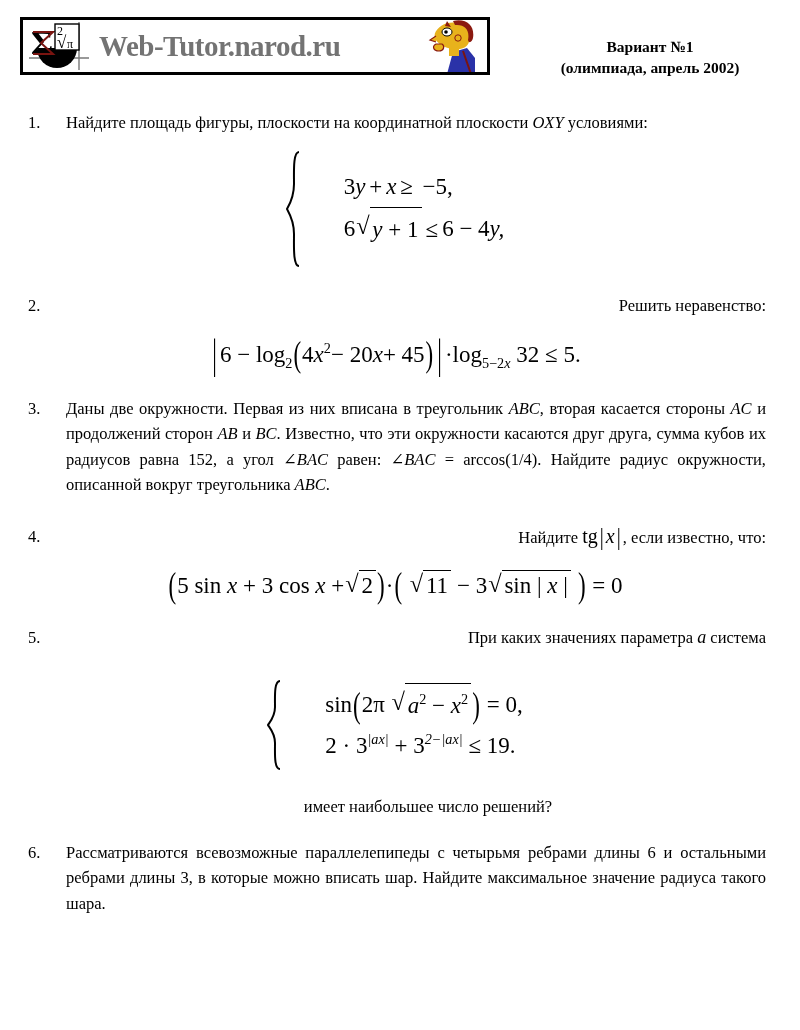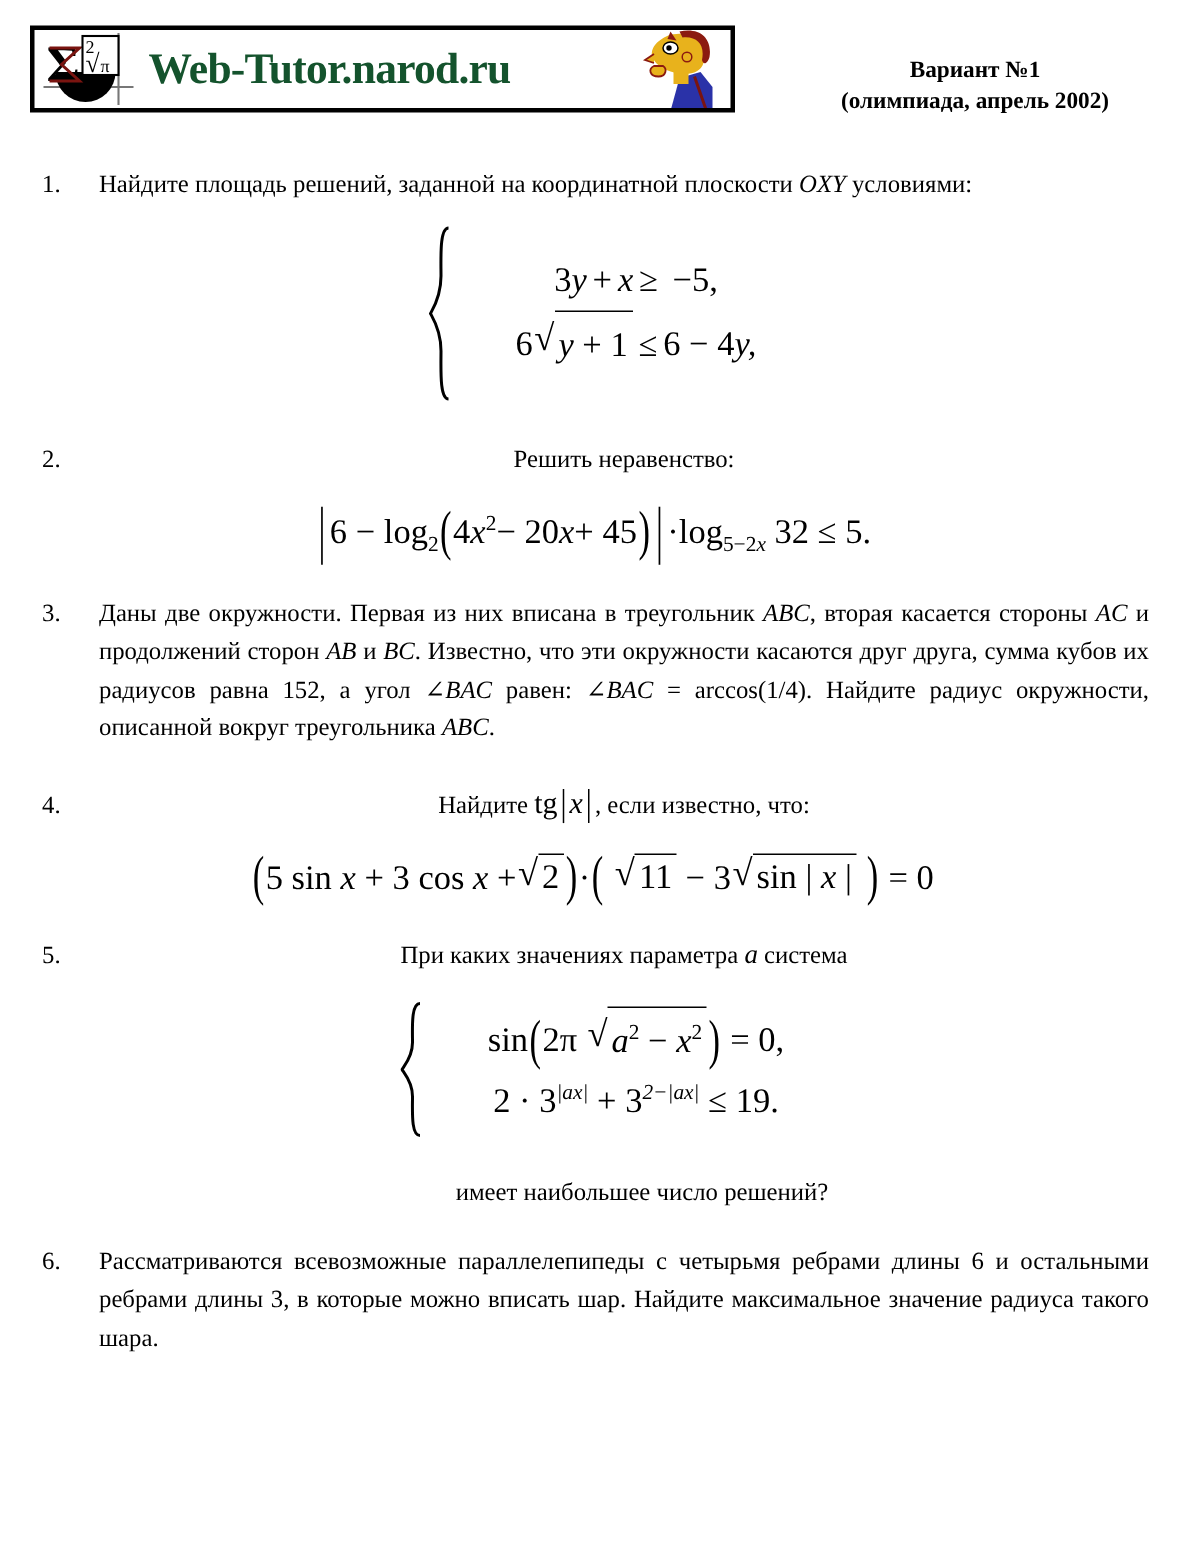--- a/index.html
+++ b/index.html
@@ -44,21 +44,21 @@
   .logo-mark svg { display: block; }
 
   .logo-text {
     flex: 1 1 auto;
     text-align: left;
     padding-left: 8px;
     font-family: "Liberation Serif", "DejaVu Serif", serif;
     font-weight: bold;
     font-size: 29px;
     letter-spacing: -0.5px;
-    color: #14532d;
+    color: #737373;
     white-space: nowrap;
   }
   .mascot {
     flex: 0 0 auto;
     width: 62px;
     height: 56px;
     position: relative;
     margin-right: 2px;
   }
   .mascot svg { display: block; }
@@ -93,21 +93,21 @@
     padding-left: 4px;
     box-sizing: border-box;
   }
   .ptext {
     flex: 1 1 auto;
     font-size: 16.5px;
     line-height: 25.5px;
     text-align: justify;
     text-justify: inter-word;
   }
-  .ptext.nojust { text-align: center; }
+  .ptext.nojust { text-align: right; }
   .plain-line {
     font-size: 16.5px;
     line-height: 25.5px;
     padding-left: 66px;
     margin-top: 16px;
     text-align: center;
   }
 
   i, .it { font-style: italic; }
 
@@ -115,21 +115,21 @@
   .formula {
     text-align: center;
     font-size: 23px;
     line-height: 1.25;
     margin: 14px 0 4px 0;
     white-space: nowrap;
   }
   .sys {
     display: inline-flex;
     align-items: stretch;
-    text-align: center;
+    text-align: left;
     gap: 36px;
   }
   .brace {
     font-size: 23px;
     display: flex;
     align-items: center;
     margin-right: 6px;
   }
   .brace svg { display: block; }
   .sys-rows {
@@ -247,21 +247,21 @@
     <div>Вариант №1</div>
     <div>(олимпиада, апрель 2002)</div>
   </div>
 
 </div>
 
 <div class="content">
 
   <div class="problem">
     <div class="num">1.</div>
-    <div class="ptext"><span>Найдите площадь решений, заданной на координатной плоскости </span><i>OXY</i><span> условиями:</span></div>
+    <div class="ptext"><span>Найдите площадь фигуры, плоскости на координатной плоскости </span><i>OXY</i><span> условиями:</span></div>
   </div>
 
   <div class="formula">
     <span class="sys">
       <span class="brace">
         <svg width="16" height="118" viewBox="0 0 16 118">
           <path d="M13 2 C7 2 8 22 8 34 C8 48 2 57 1 59 C2 61 8 70 8 84 C8 96 7 116 13 116" fill="none" stroke="#000" stroke-width="2"></path>
         </svg>
       </span>
       <span class="sys-rows">
@@ -292,21 +292,21 @@
 
   <div class="formula" style="margin-top:20px;">
     <span class="bigparen">(</span><span>5 sin</span>&nbsp;<i>x</i>&nbsp;<span>+ 3 cos</span>&nbsp;<i>x</i>&nbsp;<span>+</span><span class="rad"><span class="rad-body">2</span></span><span class="bigparen">)</span><span>·</span><span class="bigparen">(</span>&nbsp;<span class="rad"><span class="rad-body">11</span></span>&nbsp;<span>− 3</span><span class="rad"><span class="rad-body"><span class="fn">sin</span> | <i>x</i> |</span></span>&nbsp;<span class="bigparen">)</span>&nbsp;<span>= 0</span>
   </div>
 
   <div class="problem" style="margin-top:24px;">
     <div class="num">5.</div>
     <div class="ptext nojust"><span>При каких значениях параметра  </span><i style="font-size:18px;">a</i><span>  система</span></div>
   </div>
 
-  <div class="formula" style="margin-top:17px;">
+  <div class="formula" style="margin-top:28px;">
     <span class="sys">
       <span class="brace">
         <svg width="16" height="92" viewBox="0 0 16 92">
           <path d="M13 2 C7 2 8 18 8 28 C8 38 2 44 1 46 C2 48 8 54 8 64 C8 74 7 90 13 90" fill="none" stroke="#000" stroke-width="2"></path>
         </svg>
       </span>
       <span class="sys-rows">
         <div><span class="fn">sin</span><span class="bigparen">(</span><span>2π</span>&nbsp;<span class="rad"><span class="rad-body"><i>a</i><sup>2</sup> <span>−</span> <i>x</i><sup>2</sup></span></span><span class="bigparen">)</span>&nbsp;<span>= 0,</span></div>
         <div><span>2 · 3</span><sup><i>|ax|</i></sup>&nbsp;<span>+ 3</span><sup><i>2−|ax|</i></sup>&nbsp;<span>≤ 19.</span></div>
       </span>

